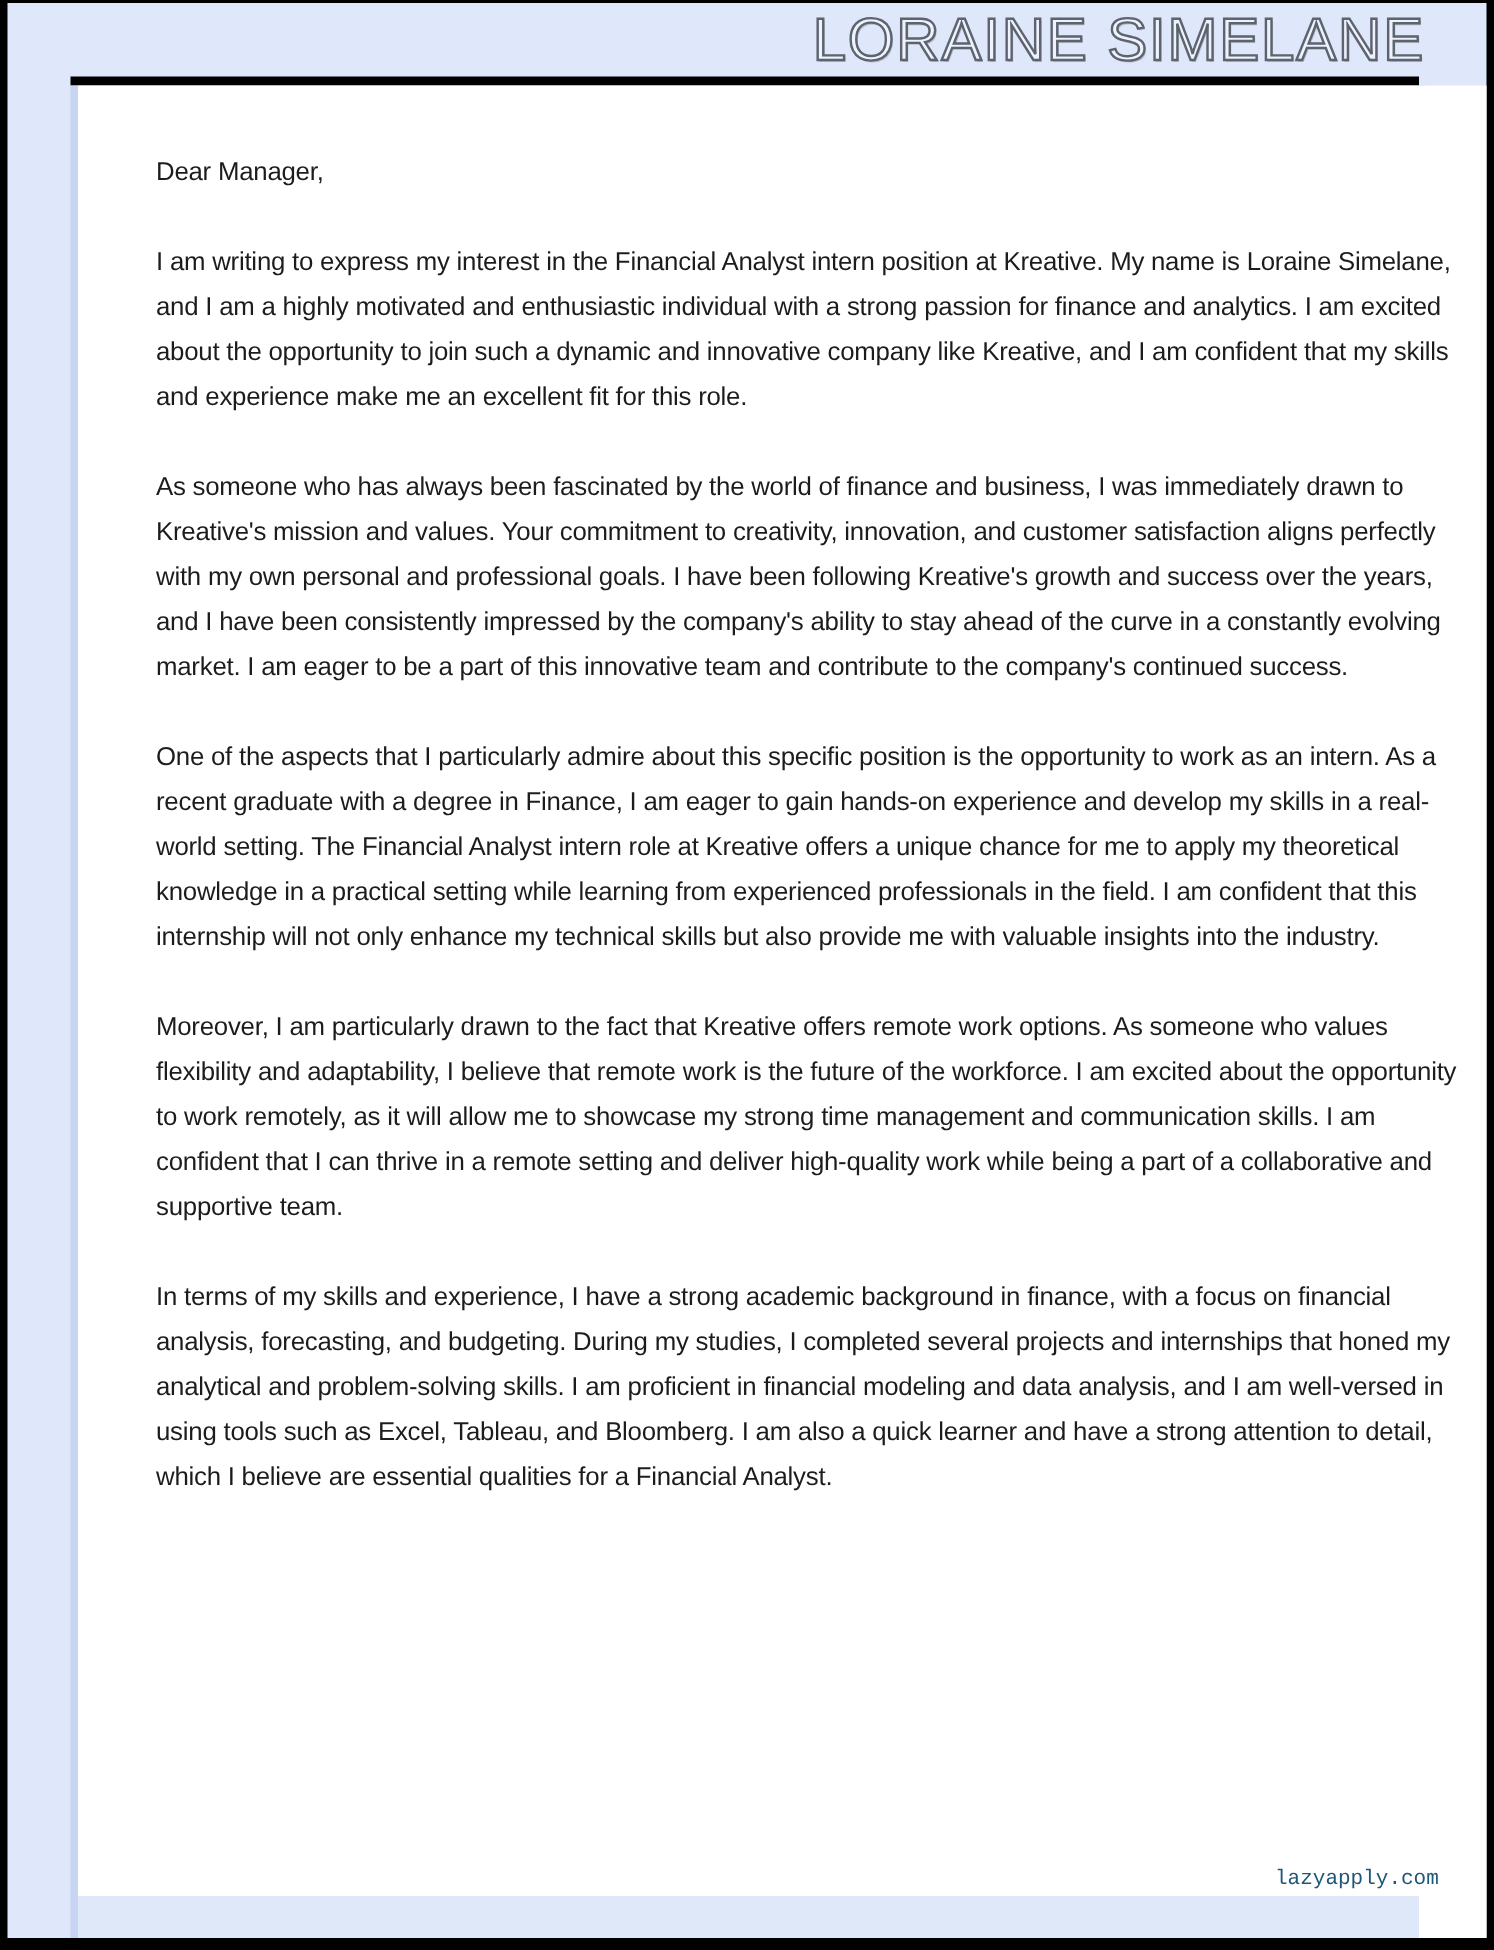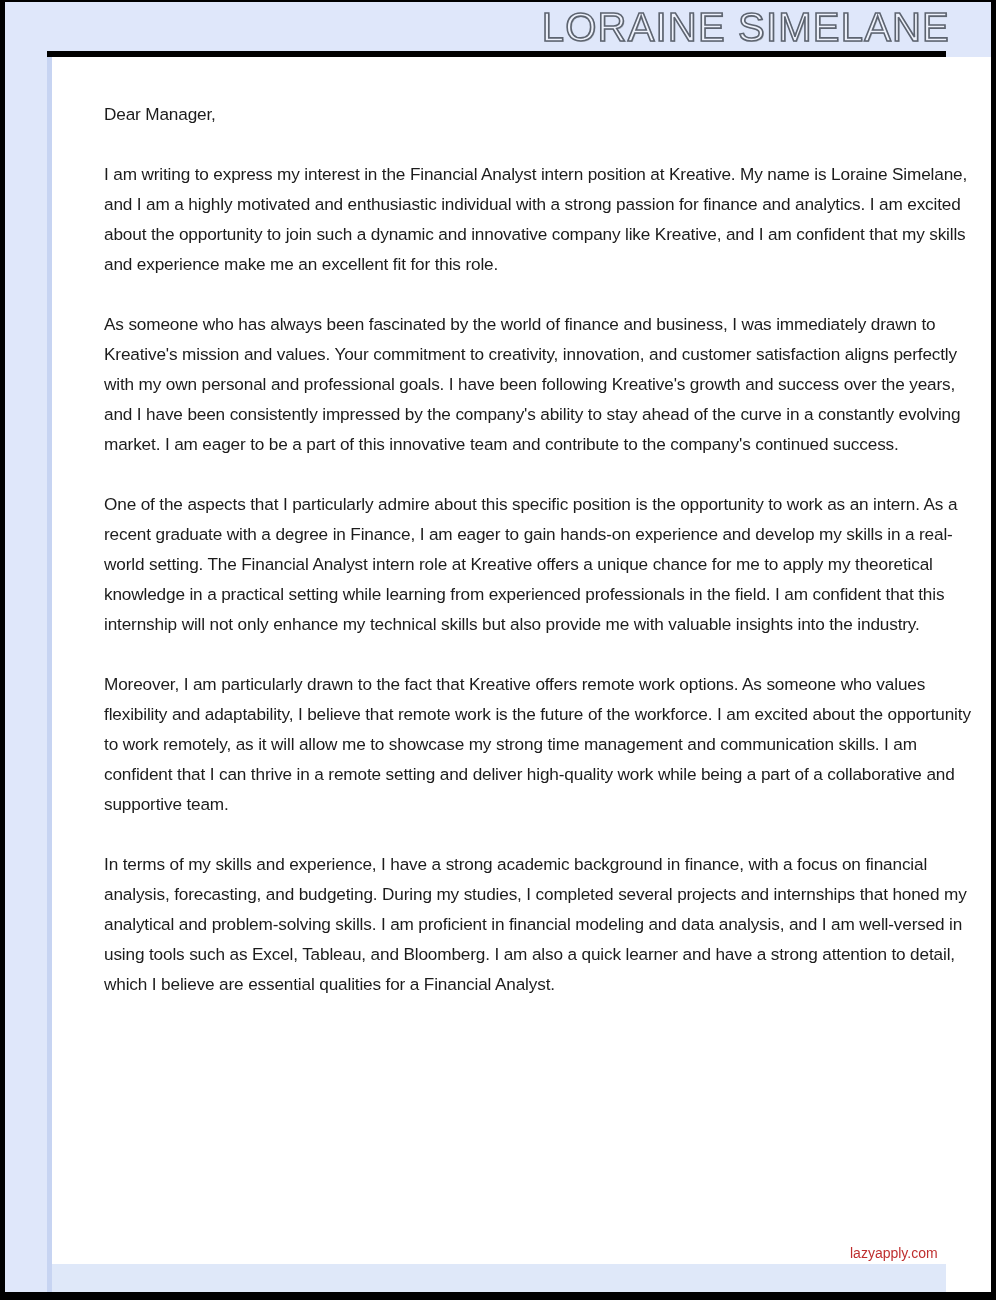--- a/index.html
+++ b/index.html
@@ -130,24 +130,24 @@
     height: 33px;
     background: rgba(150, 180, 235, 0.30);
     pointer-events: none;
   }
 
   
   #watermark {
     position: absolute;
     left: 845px;
     top: 1243px;
-    font-family: Liberation Sans, sans-serif;
+    font-family: Liberation Mono, monospace;
     font-size: 14px;
     line-height: 16px;
-    color: #b91c1c;
+    color: #0c4a6e;
     white-space: nowrap;
     opacity: 0.92;
   }
 </style>
 </head>
 <body>
 
 <div id="viewport">
 
   <div id="canvas">

